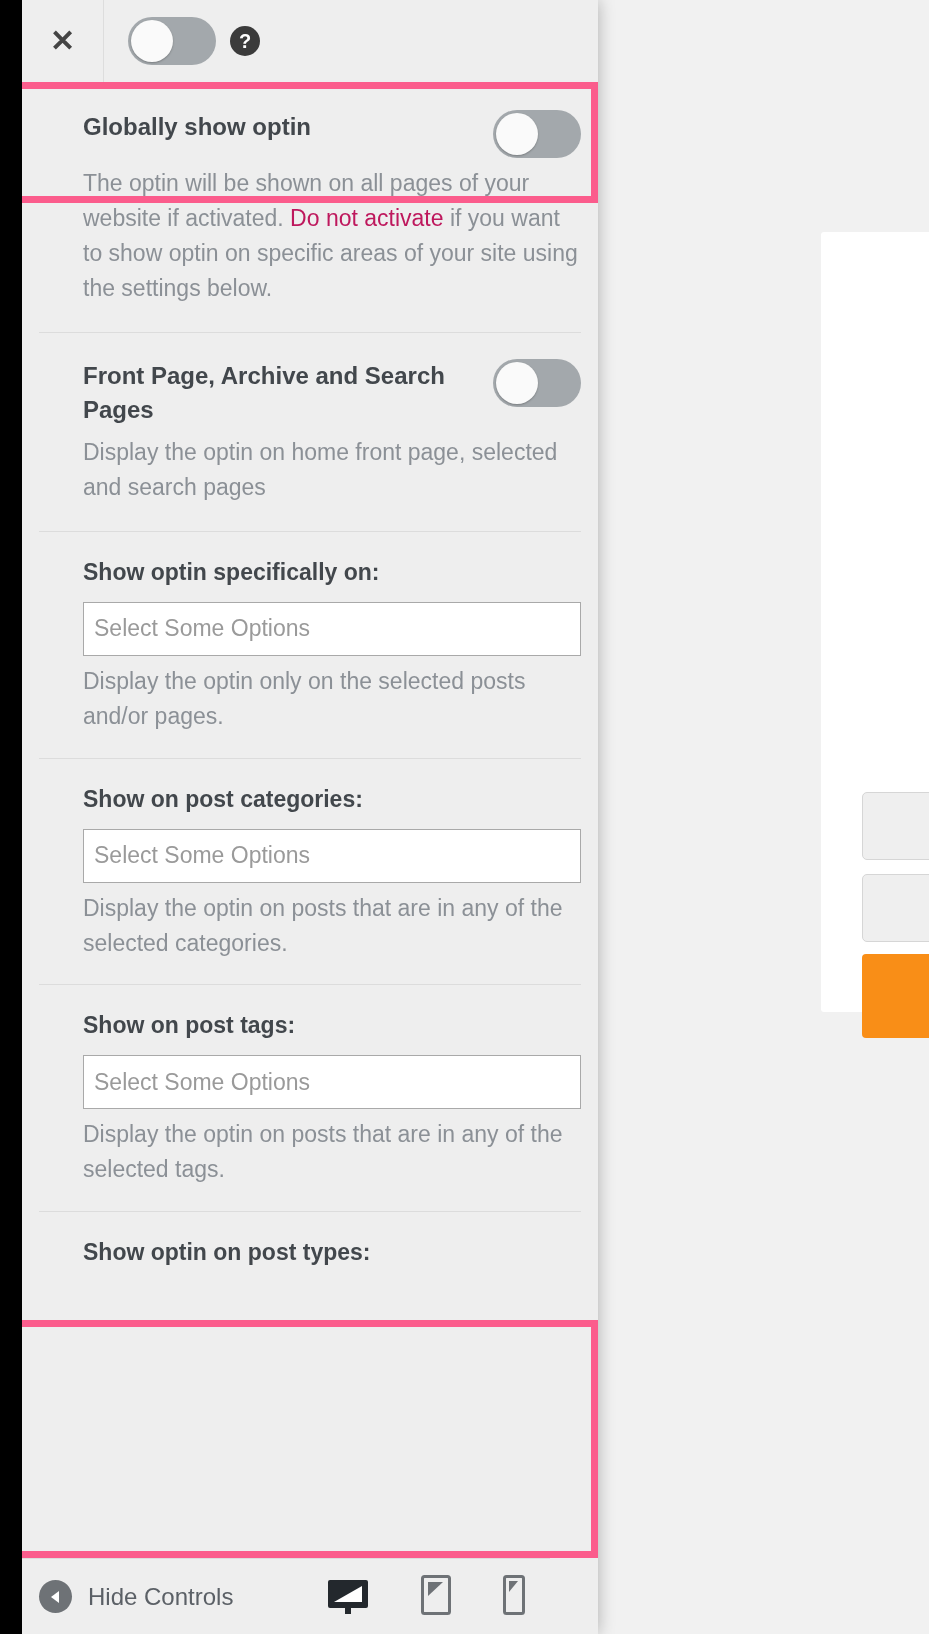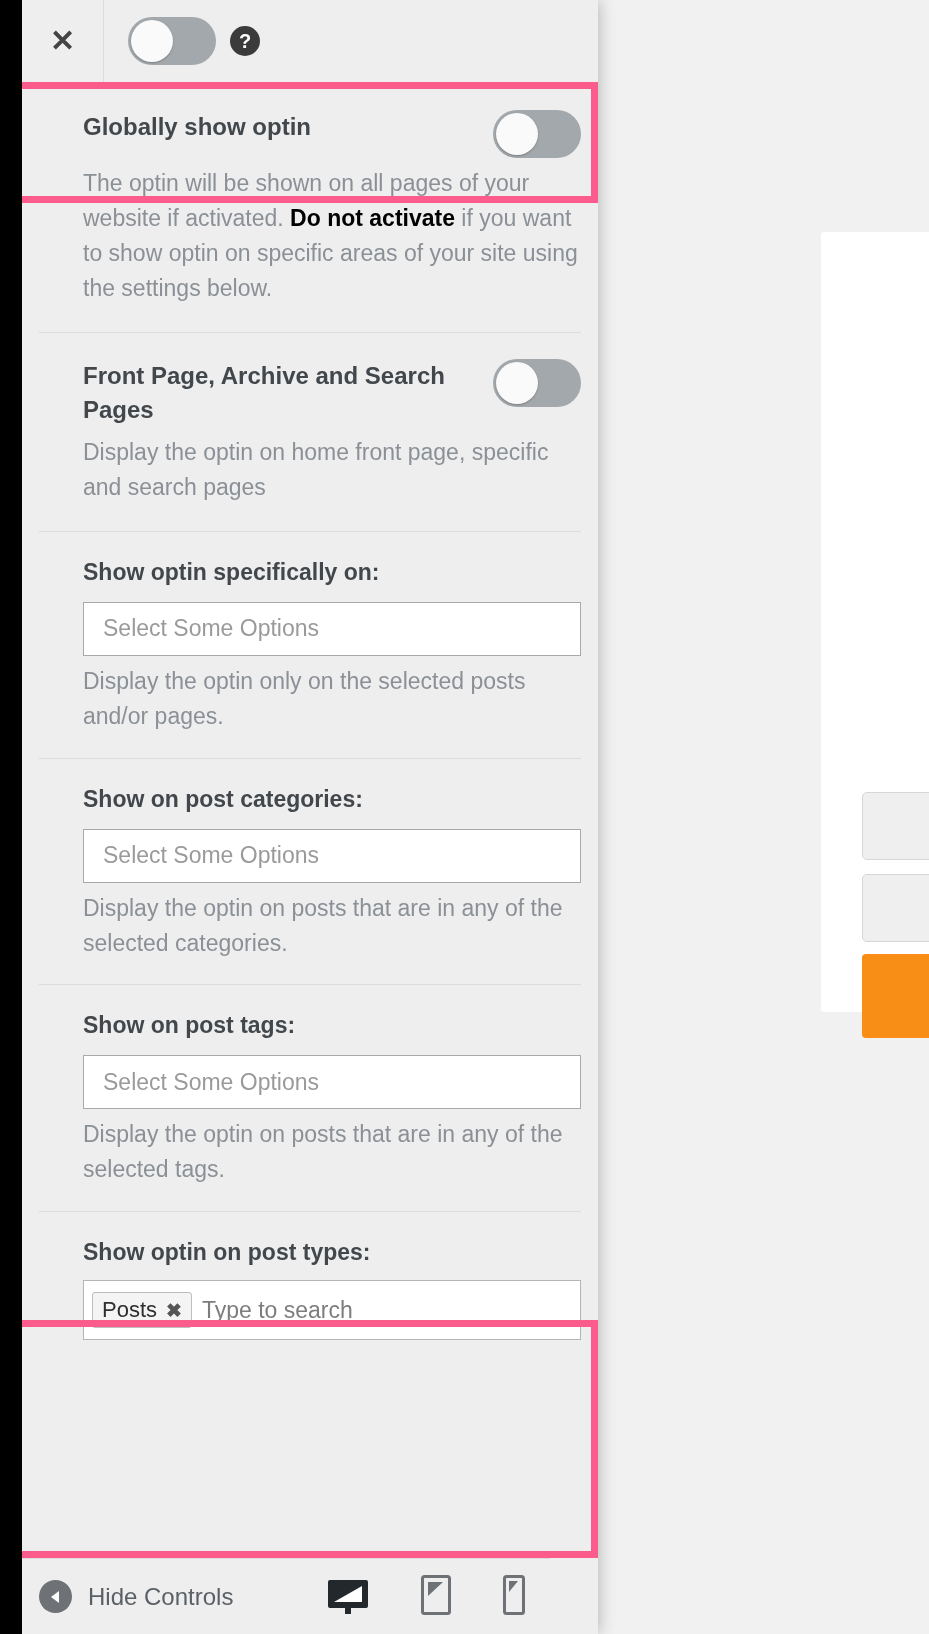--- a/index.html
+++ b/index.html
@@ -169,37 +169,37 @@
     font-weight: bold;
     line-height: 1.42;
     flex: 1 1 auto;
   }
   .s-desc {
     color: #8b9096;
     font-size: 23px;
     line-height: 1.52;
     margin-top: 8px;
   }
-  .s-desc b { color: #000000; font-weight: bold; }
+  .s-desc b { color: #be185d; font-weight: normal; }
 
   .s-label {
     color: #42474c;
     font-size: 23px;
     font-weight: bold;
     line-height: 1.3;
   }
 
   .select-box {
     margin-top: 14px;
     height: 54px;
     background: #fff;
     border: 1px solid #a9a9a9;
     display: flex;
     align-items: center;
-    padding: 0 19px;
+    padding: 0 10px;
     cursor: text;
   }
   .select-box .ph {
     color: #9a9a9a;
     font-size: 23px;
   }
 
   
   .chip-box {
     margin-top: 12px;
@@ -324,21 +324,21 @@
 
       <div class="divider"></div>
 
       <div class="section" style="padding-top:26px; padding-bottom:26px;">
         <div class="row-head">
           <div class="s-title" style="max-width:400px;">Front Page, Archive and Search Pages</div>
           <div class="switch">
             <div class="knob"></div>
           </div>
         </div>
-        <div class="s-desc">Display the optin on home front page, specific and search pages</div>
+        <div class="s-desc">Display the optin on home front page, selected and search pages</div>
       </div>
 
       <div class="divider"></div>
 
       <div class="section" style="padding-top:26px; padding-bottom:24px;">
         <div class="s-label">Show optin specifically on:</div>
         <div class="select-box">
           <span class="ph">Select Some Options</span>
         </div>
         <div class="s-desc">Display the optin only on the selected posts and/or pages.</div>
@@ -361,27 +361,20 @@
         <div class="select-box">
           <span class="ph">Select Some Options</span>
         </div>
         <div class="s-desc">Display the optin on posts that are in any of the selected tags.</div>
       </div>
 
       <div class="divider"></div>
 
       <div class="section" style="padding-top:26px; padding-bottom:24px;">
         <div class="s-label">Show optin on post types:</div>
-        <div class="chip-box">
-          <span class="chip">
-            <span>Posts</span>
-            <span class="chip-x">✖</span>
-          </span>
-          <span class="chip-ph">Type to search</span>
-        </div>
       </div>
 
     </div>
 
     <div class="panel-footer">
       <div class="hide-ctrl">
         <span class="arrow-circle">
           <svg width="15" height="16" viewBox="0 0 15 16" aria-hidden="true">
             <polygon points="11,2 11,14 3,8" fill="#ffffff"></polygon>
           </svg>

